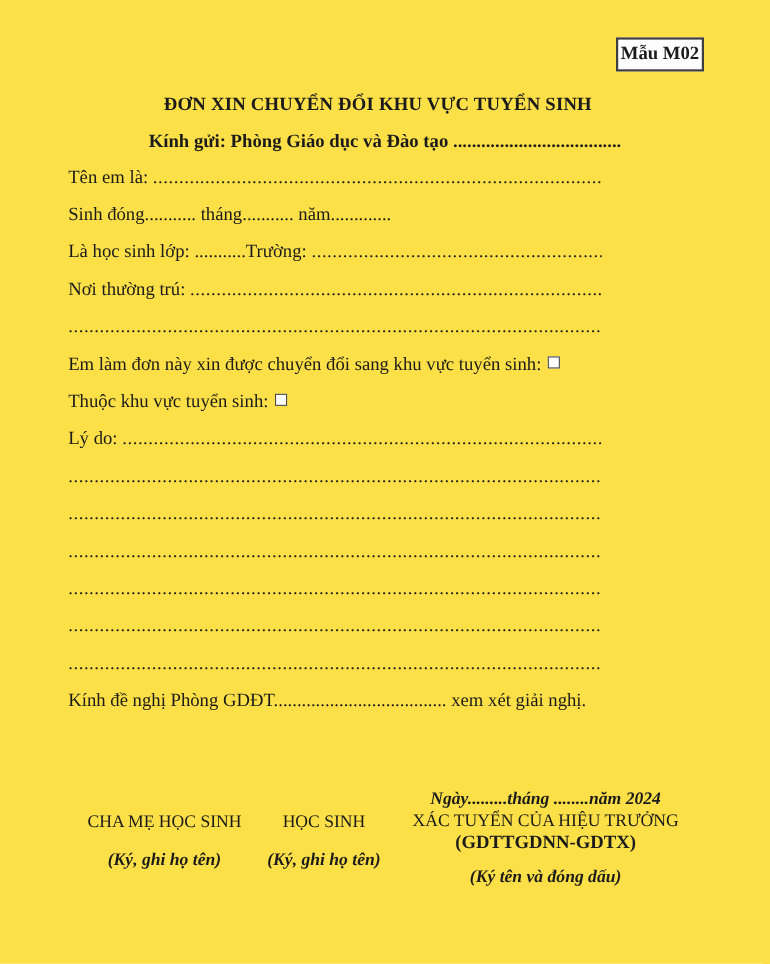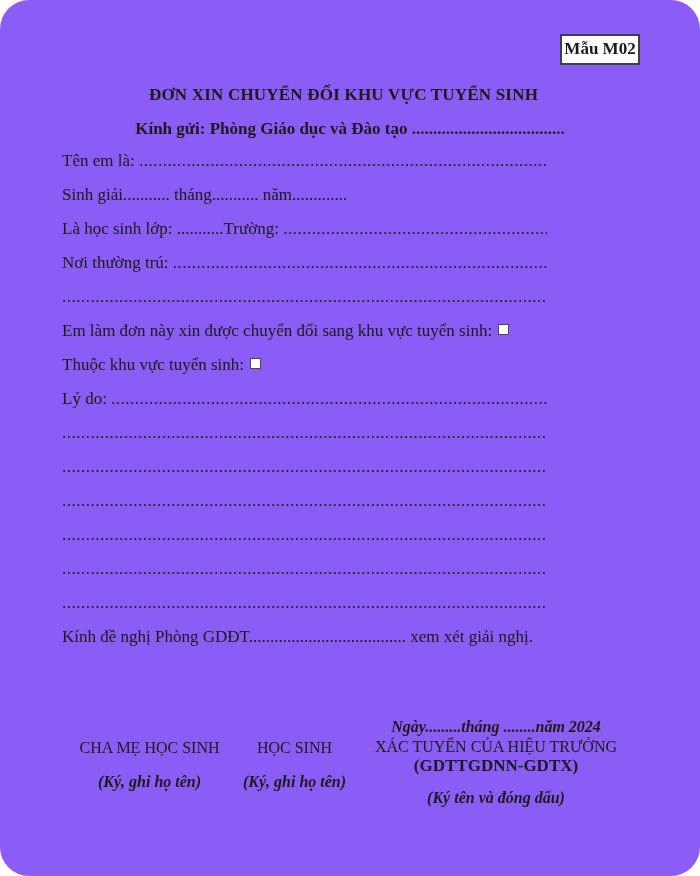--- a/index.html
+++ b/index.html
@@ -4,21 +4,21 @@
 <style>
   html, body { margin: 0; padding: 0; }
   body {
     width: 700px; height: 876px;
     background: #ffffff;
     font-family: "Liberation Serif", "DejaVu Serif", serif;
     color: #1b1b1b;
     position: relative;
     overflow: hidden;
   }
-  .page { position: absolute; inset: 0; background: #8b5cf6; border-radius: 29px; }
+  .page { position: absolute; inset: 0; background: #fde047; }
 
   .badge {
     position: absolute; top: 34px; left: 560px; width: 80px;
     box-sizing: border-box;
     border: 2px solid #3f3f3f;
     padding: 3px 0 4px 0;
     text-align: center;
     font-weight: bold; font-size: 17px;
     background: #fdfdfd;
   }
@@ -71,21 +71,21 @@
   <div class="badge">Mẫu M02</div>
 
   <div class="title">ĐƠN XIN CHUYỂN ĐỔI KHU VỰC TUYỂN SINH</div>
 
   <div class="salutation">Kính gửi: Phòng Giáo dục và Đào tạo ....................................</div>
 
   <div class="content">
 
     <div class="row"><span>Tên em là: </span><span class="leader">...................................................................................................................................................................................................................................................................</span></div>
 
-    <div class="row"><span>Sinh giải........... tháng........... năm.............</span></div>
+    <div class="row"><span>Sinh đóng........... tháng........... năm.............</span></div>
 
     <div class="row"><span>Là học sinh lớp: ...........Trường: </span><span class="leader">...................................................................................................................................................................................................................................................................</span></div>
 
     <div class="row"><span>Nơi thường trú: </span><span class="leader">...................................................................................................................................................................................................................................................................</span></div>
 
     <div class="row"><span class="leader">...................................................................................................................................................................................................................................................................</span></div>
 
     <div class="row"><span>Em làm đơn này xin được chuyển đổi sang khu vực tuyển sinh:</span><span class="checkbox"></span></div>
 
     <div class="row"><span>Thuộc khu vực tuyển sinh:</span><span class="checkbox"></span></div>

